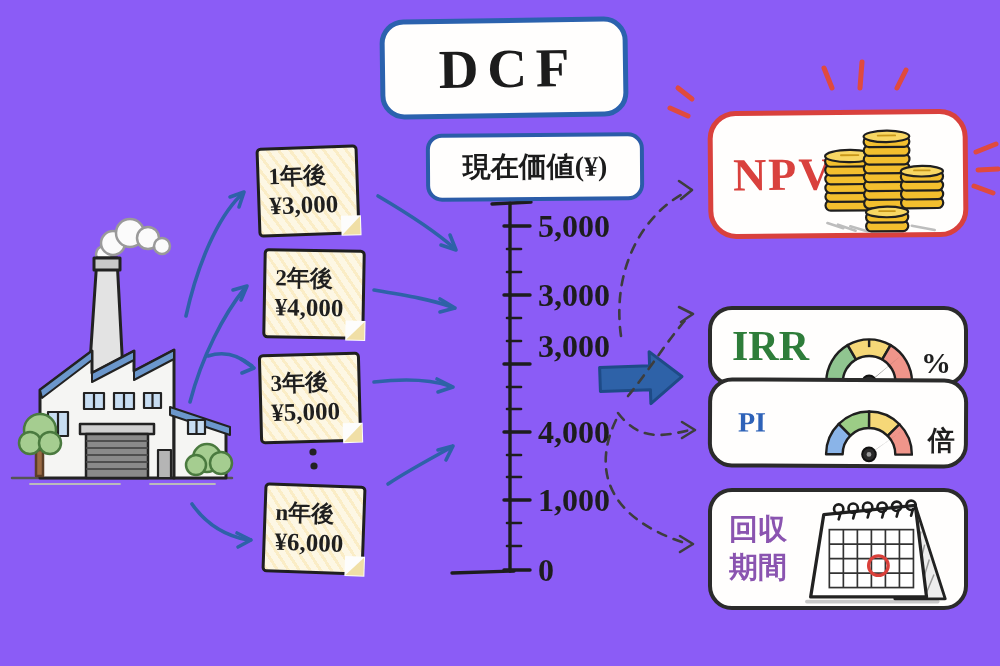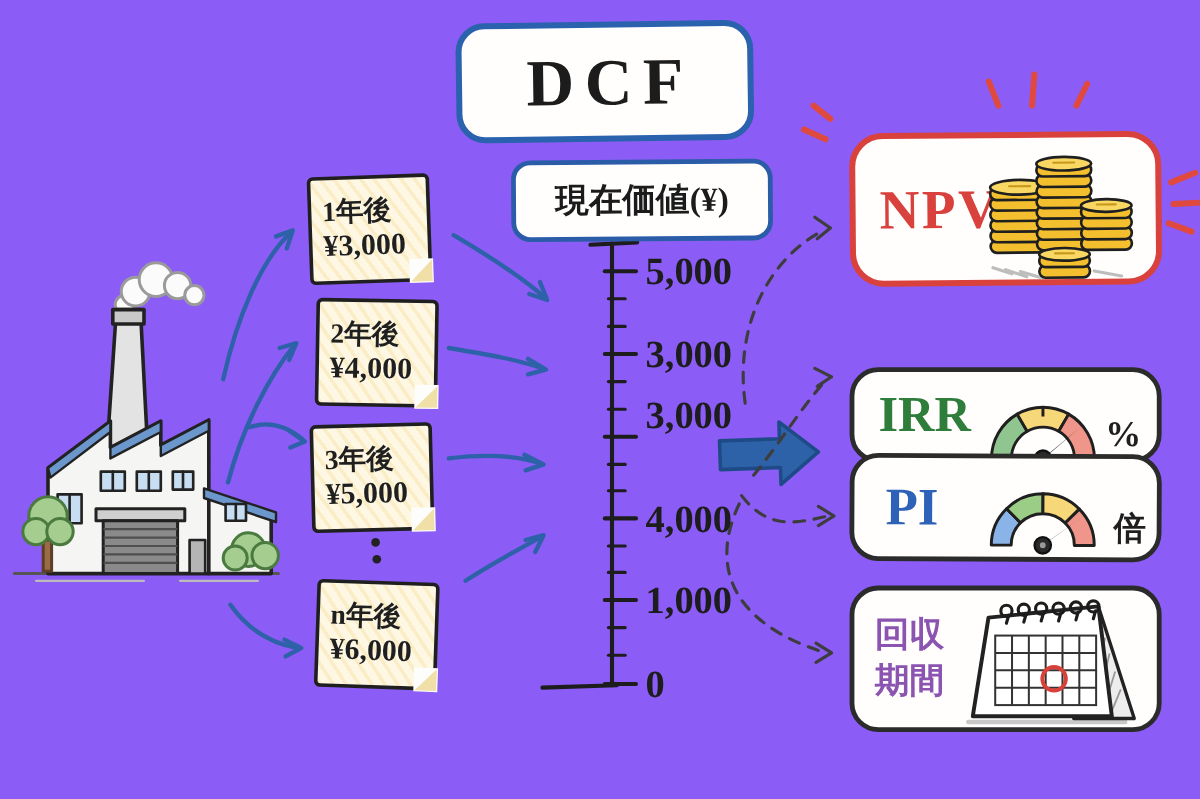--- a/index.html
+++ b/index.html
@@ -42,21 +42,21 @@
 
   
   .obox{position:absolute;left:708px;width:260px;background:#fffefd;border-radius:24px;box-sizing:border-box;}
   .obox-npv{top:110px;height:128px;border:5px solid #d9413d;border-radius:28px;transform:rotate(-0.5deg);}
   .obox-irr{top:262px;height:80px;border:4px solid #2b2b2b;margin-top:44px;}
   .obox-pi{top:378px;height:90px;border:4px solid #2b2b2b;transform:rotate(0.3deg);}
   .obox-pb{top:488px;height:122px;border:4px solid #2b2b2b;}
   .olabel{position:absolute;left:20px;top:50%;transform:translateY(-50%);font-weight:bold;}
   .npv-label{color:#d9413d;font-size:46px;letter-spacing:2px;}
   .irr-label{color:#2e7d3a;font-size:42px;}
-  .pi-label{color:#2e62b8;font-size:44px;left:26px;}
+  .pi-label{color:#2e62b8;font-size:28px;left:26px;}
   .pb-label{color:#8a54b0;font-size:29px;line-height:1.3;left:17px;}
   .unit{position:absolute;font-weight:bold;color:#1f1f1f;}
   .unit-pct{right:13px;bottom:2px;font-size:30px;}
   .unit-bai{right:9px;bottom:6px;font-size:27px;}
   .coins-svg{position:absolute;right:8px;top:6px;}
   .gauge-svg{position:absolute;left:102px;top:4px;}
   .cal-svg{position:absolute;right:6px;top:4px;}
 </style>
 </head>
 <body>

